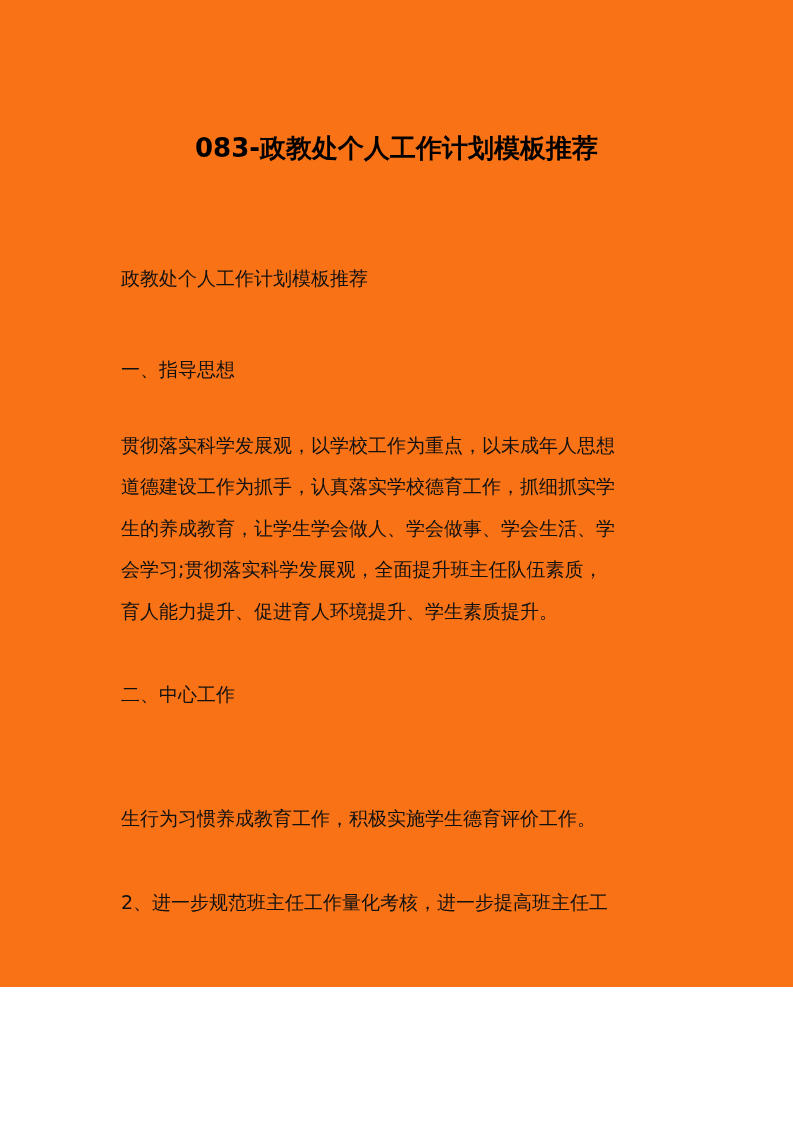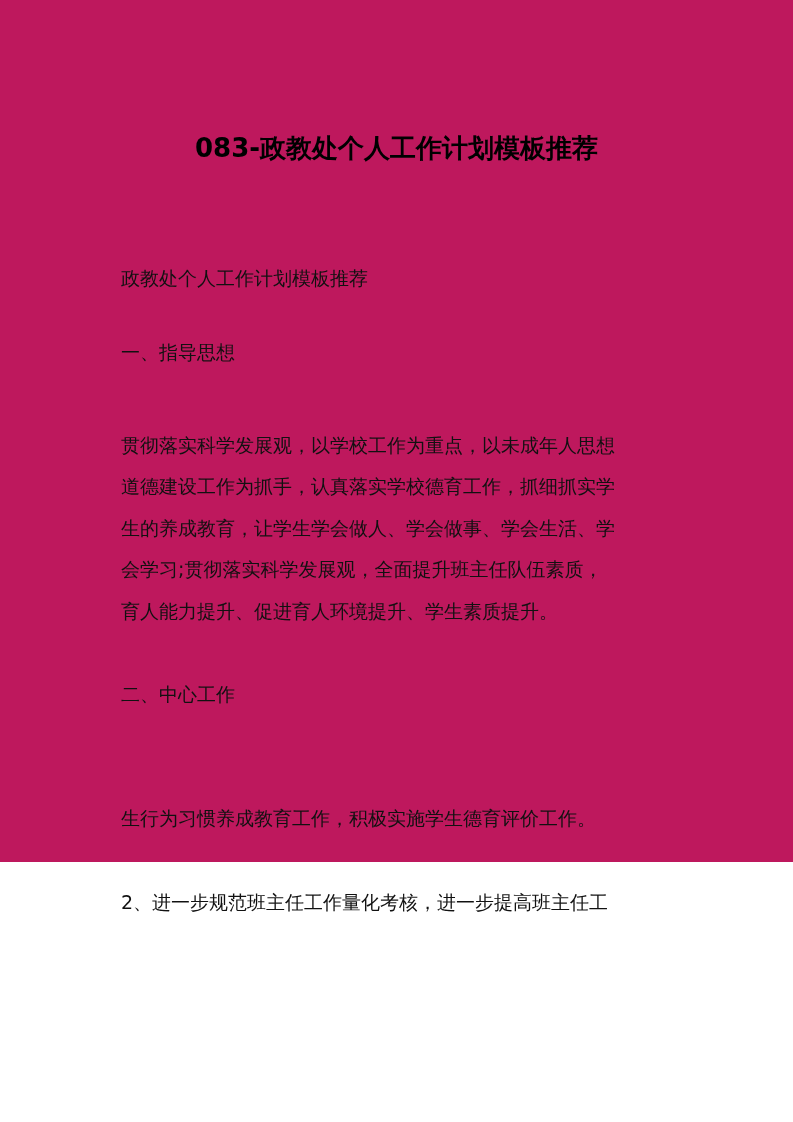--- a/index.html
+++ b/index.html
@@ -11,22 +11,22 @@
       width: 793px;
       height: 1122px;
       position: relative;
       overflow: hidden;
       font-family: "DejaVu Sans", "Liberation Sans", sans-serif;
       color: #111111;
     }
     .page {
       position: absolute;
       left: 0; top: 0;
-      width: 793px; height: 862px;
-      background: #be185d;
+      width: 793px; height: 987px;
+      background: #f97316;
     }
     .title {
       position: absolute;
       left: 0;
       width: 793px;
       top: 128px;
       text-align: center;
       font-size: 26px;
       font-weight: bold;
       line-height: 40px;
@@ -44,21 +44,21 @@
     }
   </style>
 </head>
 <body>
 
 <div class="page">
   <div class="title">083-政教处个人工作计划模板推荐</div>
 
   <div class="line" style="top:256px;">政教处个人工作计划模板推荐</div>
 
-  <div class="line" style="top:330px;">一、指导思想</div>
+  <div class="line" style="top:349px;font-family:Liberation Mono, monospace;">一、指导思想</div>
 
   <div class="line" style="top:423px;">贯彻落实科学发展观，以学校工作为重点，以未成年人思想</div>
   <div class="line" style="top:464px;">道德建设工作为抓手，认真落实学校德育工作，抓细抓实学</div>
   <div class="line" style="top:506px;">生的养成教育，让学生学会做人、学会做事、学会生活、学</div>
   <div class="line" style="top:547px;">会学习;贯彻落实科学发展观，全面提升班主任队伍素质，</div>
   <div class="line" style="top:589px;">育人能力提升、促进育人环境提升、学生素质提升。</div>
 
   <div class="line" style="top:672px;">二、中心工作</div>
 
   <div class="line" style="top:796px;">生行为习惯养成教育工作，积极实施学生德育评价工作。</div>

